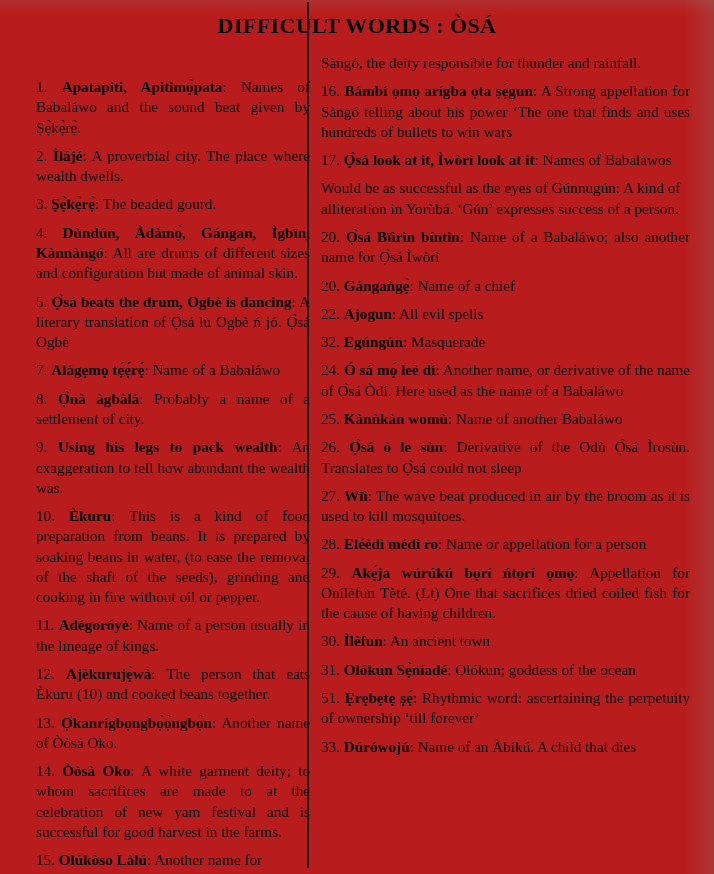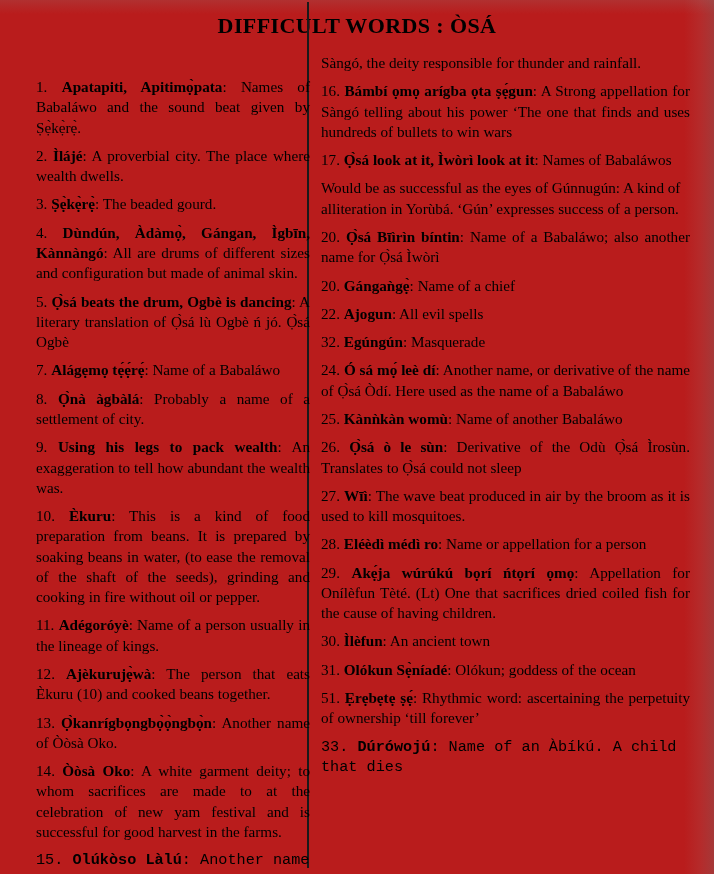--- a/index.html
+++ b/index.html
@@ -87,21 +87,20 @@
     width: 385px;
     padding-top: 0px;
   }
   .entry {
     margin: 8px;
     padding: 0;
     text-align: justify;
   }
   .entry:last-child {
     text-align: left;
-    font-family: Liberation Mono, monospace;
   }
   .hw {
     font-weight: bold;
   }
   .plain {
     text-align: left;
   }
 </style>
 </head>
 <body>

